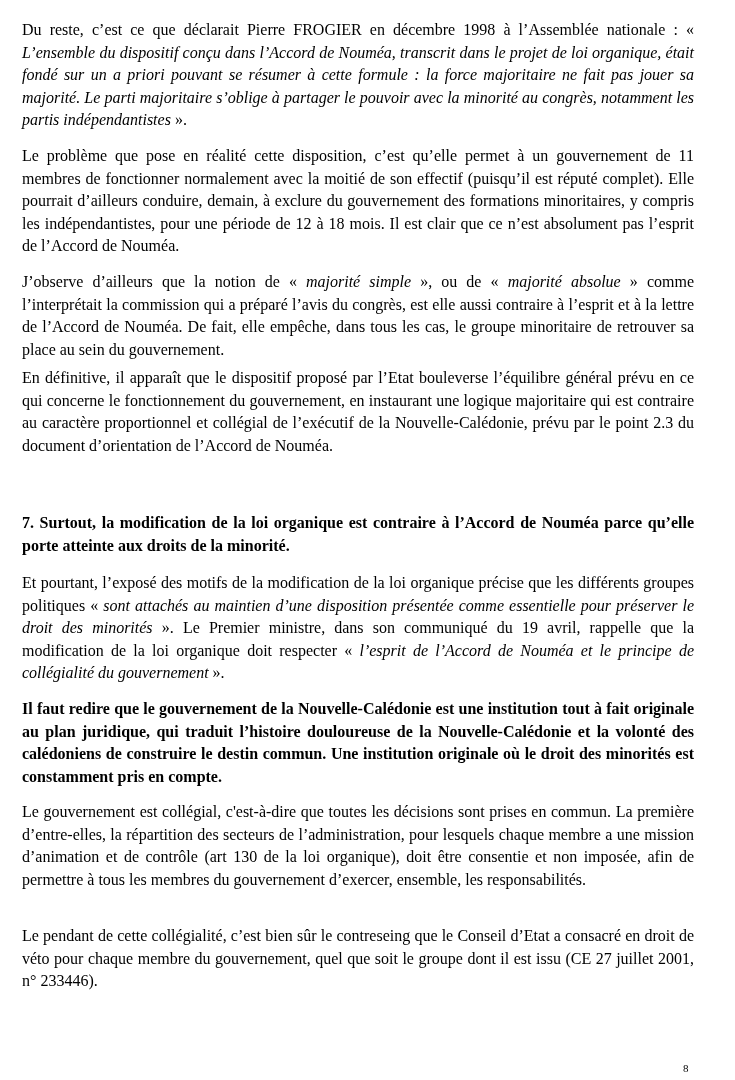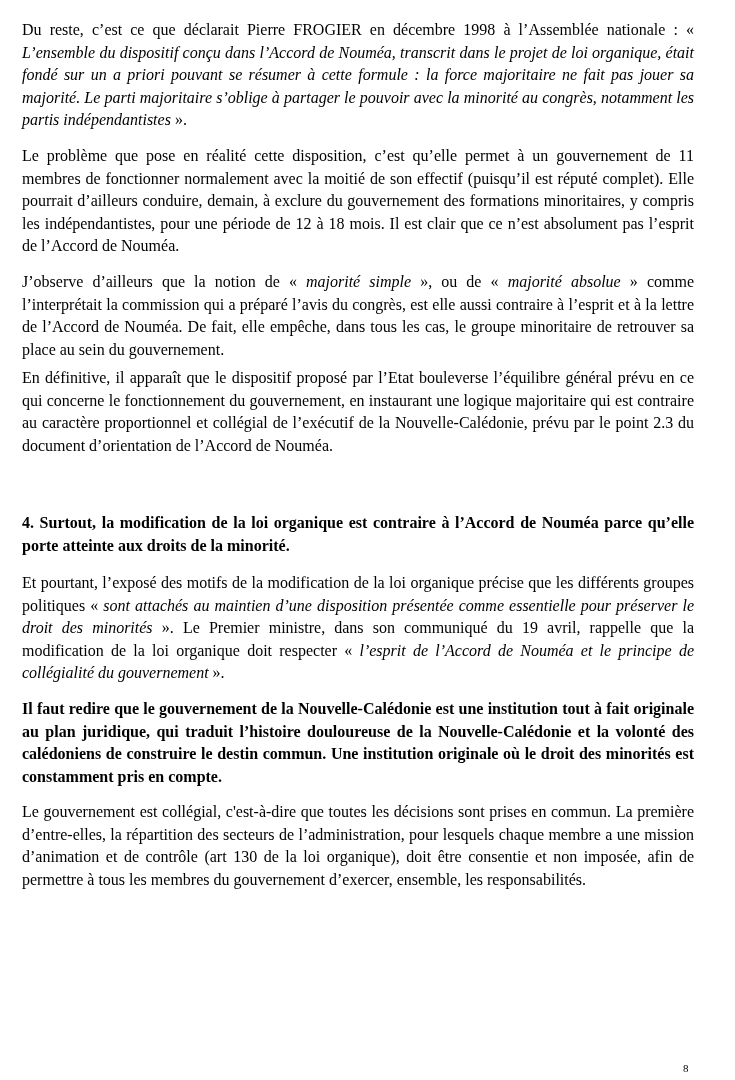--- a/index.html
+++ b/index.html
@@ -49,24 +49,25 @@
 <div class="page">
 
   <p class="para" style="top:3px;"><span>Du reste, c’est ce que déclarait Pierre FROGIER en décembre 1998 à l’Assemblée nationale : « </span><span class="it">L’ensemble du dispositif conçu dans l’Accord de Nouméa, transcrit dans le projet de loi organique, était fondé sur un a priori pouvant se résumer à cette formule : la force majoritaire ne fait pas jouer sa majorité. Le parti majoritaire s’oblige à partager le pouvoir avec la minorité au congrès, notamment les partis indépendantistes</span><span> ».</span></p>
 
   <p class="para" style="top:129px;"><span>Le problème que pose en réalité cette disposition, c’est qu’elle permet à un gouvernement de 11 membres de fonctionner normalement avec la moitié de son effectif (puisqu’il est réputé complet). Elle pourrait d’ailleurs conduire, demain, à exclure du gouvernement des formations minoritaires, y compris les indépendantistes, pour une période de 12 à 18 mois. Il est clair que ce n’est absolument pas l’esprit de l’Accord de Nouméa.</span></p>
 
   <p class="para" style="top:255px;"><span>J’observe d’ailleurs que la notion de « </span><span class="it">majorité simple</span><span> », ou de « </span><span class="it">majorité absolue</span><span> » comme l’interprétait la commission qui a préparé l’avis du congrès, est elle aussi contraire à l’esprit et à la lettre de l’Accord de Nouméa. De fait, elle empêche, dans tous les cas, le groupe minoritaire de retrouver sa place au sein du gouvernement.</span></p>
 
   <p class="para" style="top:351px;"><span>En définitive, il apparaît que le dispositif proposé par l’Etat bouleverse l’équilibre général prévu en ce qui concerne le fonctionnement du gouvernement, en instaurant une logique majoritaire qui est contraire au caractère proportionnel et collégial de l’exécutif de la Nouvelle-Calédonie, prévu par le point 2.3 du document d’orientation de l’Accord de Nouméa.</span></p>
 
-  <p class="para heading" style="top:496px;"><span>4. Surtout, la modification de la loi organique est contraire à l’Accord de Nouméa parce qu’elle porte atteinte aux droits de la minorité.</span></p>
+  <p class="para heading" style="top:496px;"><span>7. Surtout, la modification de la loi organique est contraire à l’Accord de Nouméa parce qu’elle porte atteinte aux droits de la minorité.</span></p>
 
   <p class="para" style="top:556px;"><span>Et pourtant, l’exposé des motifs de la modification de la loi organique précise que les différents groupes politiques « </span><span class="it">sont attachés au maintien d’une disposition présentée comme essentielle pour préserver le droit des minorités</span><span> ». Le Premier ministre, dans son communiqué du 19 avril, rappelle que la modification de la loi organique doit respecter « </span><span class="it">l’esprit de l’Accord de Nouméa et le principe de collégialité du gouvernement</span><span> ».</span></p>
 
   <p class="para" style="top:682px;font-weight:bold;"><span>Il faut redire que le gouvernement de la Nouvelle-Calédonie est une institution tout à fait originale au plan juridique, qui traduit l’histoire douloureuse de la Nouvelle-Calédonie et la volonté des calédoniens de construire le destin commun. Une institution originale où le droit des minorités est constamment pris en compte.</span></p>
 
   <p class="para" style="top:785px;"><span>Le gouvernement est collégial, c'est-à-dire que toutes les décisions sont prises en commun. La première d’entre-elles, la répartition des secteurs de l’administration, pour lesquels chaque membre a une mission d’animation et de contrôle (art 130 de la loi organique), doit être consentie et non imposée, afin de permettre à tous les membres du gouvernement d’exercer, ensemble, les responsabilités.</span></p>
 
+  <p class="para" style="top:909px;"><span>Le pendant de cette collégialité, c’est bien sûr le contreseing que le Conseil d’Etat a consacré en droit de véto pour chaque membre du gouvernement, quel que soit le groupe dont il est issu (CE 27 juillet 2001, n° 233446).</span></p>
 
   <div class="page-number">8</div>
 
 </div>
 
 </body></html>

